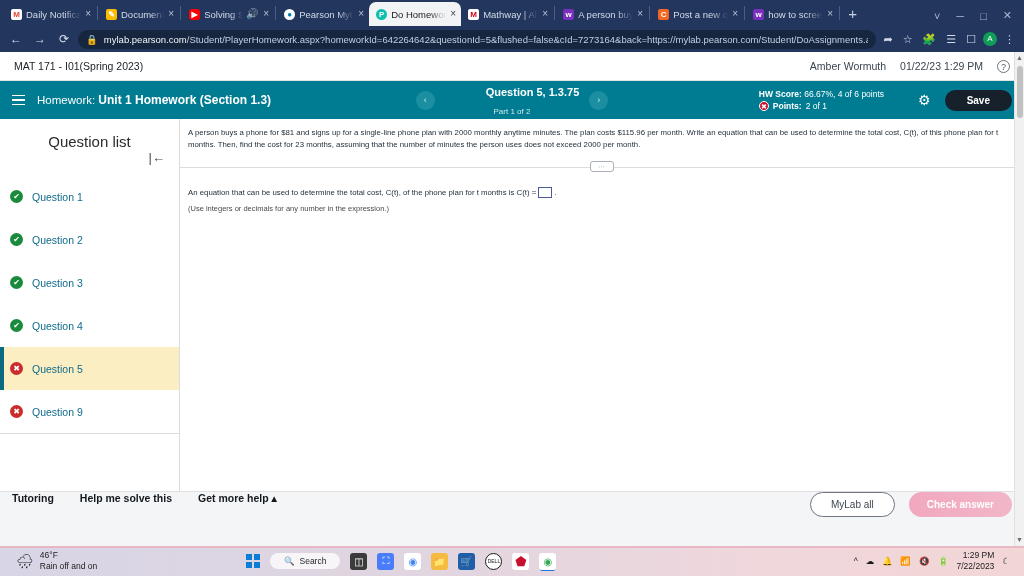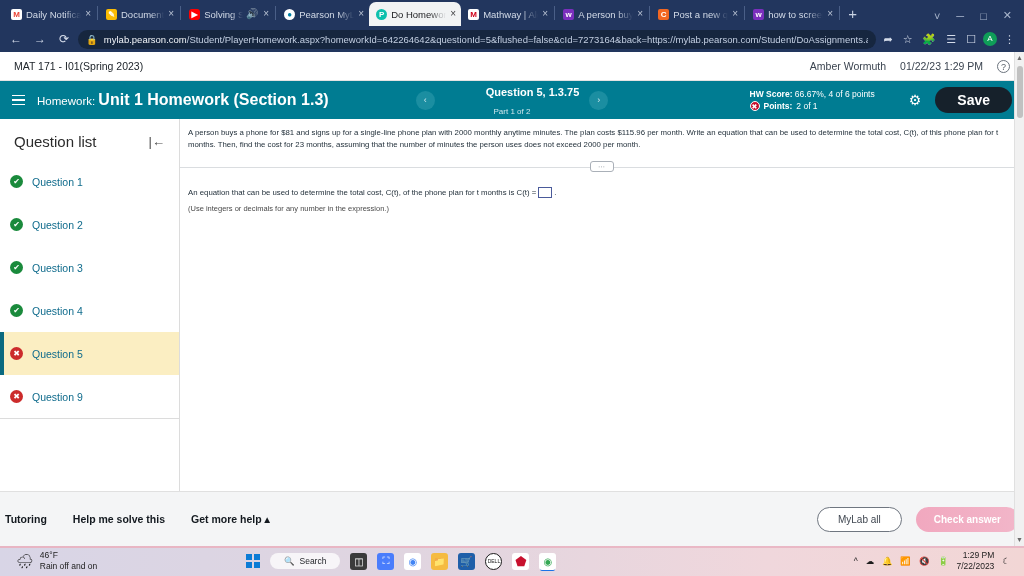--- a/index.html
+++ b/index.html
@@ -72,41 +72,41 @@
   .help-circle { width: 13px; height: 13px; border-radius: 50%; border: 1px solid #6b737d;
                  font-size: 9px; text-align: center; line-height: 12px; color: #555d66; }
 
   .hwbar {
     height: 38px; background: #007c92; display: flex; align-items: center;
     padding: 0 12px; color: #fff; position: relative;
   }
   .hamburger { display:flex; flex-direction:column; gap:3px; margin-right: 12px; }
   .hamburger i { display:block; width: 13px; height: 1.5px; background:#fff; }
   .hw-label { font-size: 11.5px; }
-  .hw-label b { font-size: 16px; }
+  .hw-label b { font-size: 12px; }
   .qnav { position: absolute; left: 0; right: 0; display: flex; align-items: center;
           justify-content: center; gap: 10px; pointer-events: none; }
   .circbtn { width: 19px; height: 19px; border-radius: 50%; background: #1b8ea1;
              color: #cfeaf0; font-size: 9px; text-align: center; line-height: 19px; pointer-events: auto; }
   .qtitle { text-align: center; line-height: 1.15; }
   .qtitle .t { font-size: 11px; font-weight: bold; margin-left: 41px; }
   .qtitle .s { font-size: 8px; color: #cde6ec; margin-top: 9px; }
   .scorebox { margin-left: auto; font-size: 8.5px; line-height: 1.45; z-index: 2; }
   .scorebox b { font-weight: bold; }
   .ptsrow { display: flex; align-items: center; gap: 4px; }
   .x-badge { width: 10px; height: 10px; border-radius: 50%; background: #c8102e;
              color: #fff; font-size: 7px; text-align: center; line-height: 10px; border: 1px solid #fff; }
   .gear { margin: 0 14px 0 34px; font-size: 14px; z-index: 2; }
   .savebtn { background: #16212b; color: #fff; border: none; border-radius: 13px;
-             padding: 5px 22px; font-size: 14px; font-weight: bold; z-index: 2; }
+             padding: 5px 22px; font-size: 10px; font-weight: bold; z-index: 2; }
 
   .body-area { display: flex; height: 372px; }
 
   .qlist { width: 180px; border-right: 1px solid #dcdcdc; background: #fff; }
-  .qlist-head { display: flex; align-items: center; padding: 14px 14px 10px; }
+  .qlist-head { display: flex; align-items: center; padding: 14px 14px 10px; flex-direction: column; }
   .qlist-head h2 { font-size: 15px; font-weight: normal; color: #2b2b2b; }
   .collapse { margin-left: auto; font-size: 13px; color: #4a4a4a; }
   .qrow { display: flex; align-items: center; gap: 9px; height: 43px; padding-left: 10px;
           font-size: 10.5px; color: #0f6b8c; position: relative; }
   .qrow.active { background: #fbeec2; }
   .qrow.active::before { content:""; position:absolute; left:0; top:0; bottom:0; width:4px; background:#0b6a80; }
   .badge { width: 13px; height: 13px; border-radius: 50%; color: #fff; font-size: 8px;
            text-align: center; line-height: 13px; flex: 0 0 auto; }
   .badge.ok { background: #1a8a3c; }
   .badge.bad { background: #cc2b2b; }
@@ -118,21 +118,21 @@
   .divider::before { content:""; position:absolute; left:0; right:0; top:7px; height:1px; background:#dadde0; }
   .grip { position: absolute; left: 50%; transform: translateX(-50%); top: 1px;
           width: 24px; height: 11px; border: 1px solid #aab0b8; border-radius: 3px;
           background: #fff; color:#7a828c; font-size: 7px; text-align:center; line-height:9px; letter-spacing:1px; }
   .answer { font-size: 7.8px; color: #1d2b36; padding: 12px 8px 0 8px; line-height: 1.9; }
   .ansbox { display: inline-block; width: 14px; height: 11px; border: 1px solid #4a5a9a;
             background: #fff; vertical-align: -2px; margin: 0 2px; }
   .hint { color: #4a4a4a; font-size: 7.5px; display: block; margin-top: 1px; }
 
   .footer { height: 55px; background: #f4f5f6; border-top: 1px solid #e0e0e0;
-            display: flex; align-items: center; padding: 0 5px; gap: 26px; }
+            display: flex; align-items: flex-start; padding: 0 12px; gap: 26px; }
   .flink { font-size: 10.5px; font-weight: bold; color: #13191f; }
   .fbtns { margin-left: auto; display: flex; align-items: center; gap: 14px; }
   .clearall { background: #fff; border: 1px solid #6f7680; border-radius: 13px;
               padding: 6px 20px; font-size: 10px; color: #3f4650; }
   .checkans { border: none; border-radius: 13px; padding: 7px 18px; font-size: 10px;
               font-weight: bold; color: #fff;
               background: linear-gradient(90deg,#f1a8bf,#f2b6c9); }
   .pinkline { height: 2px; background: linear-gradient(90deg,#e8b5c3,#eab9c6); }
 
   .pagescroll { position: absolute; right: 0; top: 0; width: 10px; height: 494px;

